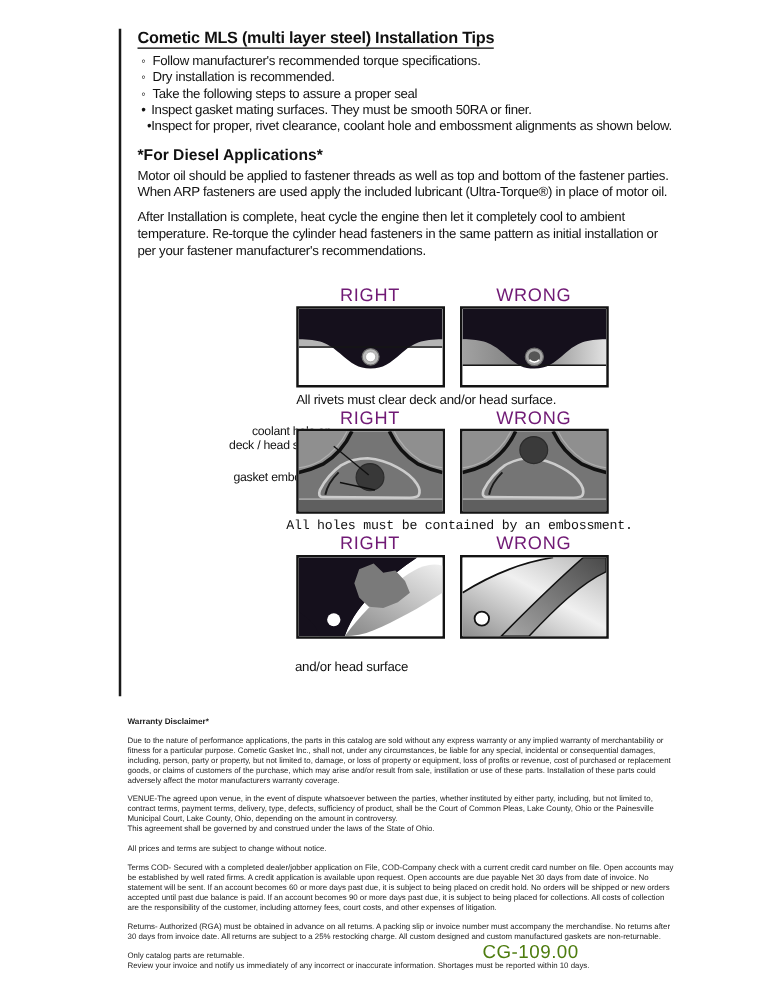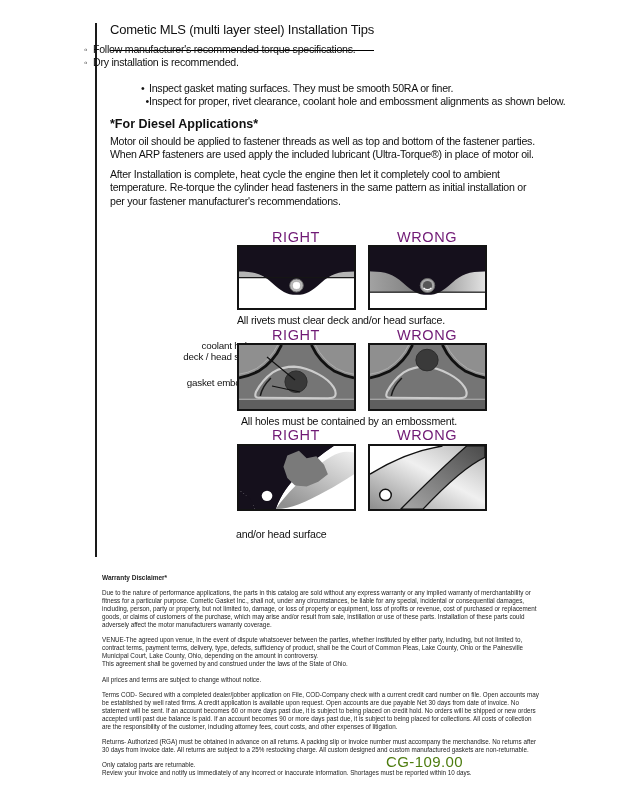--- a/index.html
+++ b/index.html
@@ -3,26 +3,26 @@
 <meta charset="utf-8">
 <style>
   html,body{margin:0;padding:0;background:#ffffff;}
   #page{
     position:relative;width:618px;height:800px;background:#ffffff;
     font-family:"Liberation Sans", sans-serif;color:#111;overflow:hidden;
   }
   .abs{position:absolute;}
   #left-rule{left:95px;top:23px;width:1.5px;height:534px;background:#1a1a1a;}
   #doc-title{
-    left:110px;top:22px;font-size:13px;font-weight:normal;letter-spacing:-0.2px;
-    border-bottom:1.6px solid #000;padding-bottom:13px;
+    left:110px;top:22px;font-size:13px;font-weight:bold;letter-spacing:-0.2px;
+    border-bottom:1.6px solid #000;padding-bottom:1px;
   }
-  .bullet-row{left:84px;font-size:10.6px;letter-spacing:-0.25px;white-space:nowrap;}
+  .bullet-row{left:97px;font-size:10.6px;letter-spacing:-0.25px;white-space:nowrap;padding-left:16px;}
   .bullet-row .mk{display:inline-block;width:9px;font-size:10px;}
-  .sub-row{left:113px;font-size:10.6px;letter-spacing:-0.25px;white-space:nowrap;margin-left:28px;}
+  .sub-row{left:113px;font-size:10.6px;letter-spacing:-0.25px;white-space:nowrap;}
   .sub-row .mk{display:inline-block;width:8px;}
   #diesel-heading{left:110px;top:117px;font-size:12.5px;font-weight:bold;}
   .para{left:110px;width:432px;font-size:10.6px;line-height:13.3px;letter-spacing:-0.25px;}
   .dg-label{font-size:14.5px;letter-spacing:0.6px;transform:translateX(-50%);color:#701a75;}
   .dbox{box-sizing:border-box;border:2.5px solid #131313;background:#fff;}
   .dbox svg{display:block;width:100%;height:100%;}
   .caption{font-size:10.6px;letter-spacing:-0.2px;white-space:nowrap;color:#101010;}
   .sm-label{font-size:9.8px;letter-spacing:-0.2px;text-align:right;color:#101010;}
   #leader-lines{left:256px;top:343px;width:70px;height:60px;z-index:6;pointer-events:none;}
   #disclaimer{
@@ -42,20 +42,23 @@
   <div id="left-rule" class="abs"></div>
 
   <div id="doc-title" class="abs">Cometic MLS (multi layer steel) Installation Tips</div>
 
   <div class="abs bullet-row" style="top:43px;">
     <span class="mk">◦</span><span>Follow manufacturer's recommended torque specifications.</span>
   </div>
   <div class="abs bullet-row" style="top:56px;">
     <span class="mk">◦</span><span>Dry installation is recommended.</span>
   </div>
+  <div class="abs bullet-row" style="top:69px;">
+    <span class="mk">◦</span><span>Take the following steps to assure a proper seal</span>
+  </div>
   <div class="abs sub-row" style="top:82px;">
     <span class="mk">•</span><span>Inspect gasket mating surfaces.  They must be smooth 50RA or finer.</span>
   </div>
   <div class="abs sub-row" style="top:95px;text-align:right;">
     <span class="mk">•</span><span>Inspect for proper, rivet clearance, coolant hole and embossment alignments as shown below.</span>
   </div>
 
   <div id="diesel-heading" class="abs">*For Diesel Applications*</div>
   <div class="abs para" style="top:135px;">Motor oil should be applied to fastener threads as well as top and bottom of the fastener parties. When ARP fasteners are used apply the included lubricant (Ultra-Torque®) in place of motor oil.</div>
   <div class="abs para" style="top:168px;">After Installation is complete, heat cycle the engine then let it completely cool to ambient temperature. Re-torque the cylinder head fasteners in the same pattern as initial installation or per your fastener manufacturer's recommendations.</div>
@@ -134,21 +137,21 @@
       <path d="M40,0 Q33,15 18,25 Q9,30 0,31" stroke="#aeaeae" stroke-width="1" fill="none"></path>
       <path d="M79,0 Q86,15 101,25 Q110,30 119,31" stroke="#aeaeae" stroke-width="1" fill="none"></path>
       <rect x="0" y="57" width="119" height="1.4" fill="#a8a8a8"></rect>
       <rect x="0" y="58.4" width="119" height="9.6" fill="#5f5f5f"></rect>
       <path d="M22,54 Q24,44 33,35" stroke="#1a1a1a" stroke-width="1.6" fill="none"></path>
       <path d="M20,56 Q15.5,56 17.5,50 Q24,37 35,29 Q45,23 57,23 Q70,24 82,31 Q93,37 98,45 Q101,50 99.5,54 Q98.5,56.5 92,56.5 Z" stroke="#cccccc" stroke-width="2.2" fill="none" stroke-linejoin="round"></path>
       <circle cx="59" cy="16" r="11.5" fill="#3a3a3a" stroke="#2c2c2c" stroke-width="1"></circle>
     </svg>
   </div>
 
-  <div class="abs caption" style="left:241px;top:415px;">All holes must be contained by an embossment.</div>
+  <div class="abs caption" style="left:229px;top:415px;font-family:Liberation Mono, monospace;">All holes must be contained by an embossment.</div>
 
   <div class="abs dg-label" style="left:296px;top:427px;">RIGHT</div>
   <div class="abs dg-label" style="left:427px;top:427px;">WRONG</div>
 
   <div class="abs dbox" style="left:237px;top:444px;width:119px;height:67px;">
     <svg viewBox="0 0 119 67" preserveAspectRatio="none">
       <defs>
         <linearGradient id="g-r3r" x1="1" y1="0" x2="0.2" y2="1">
           <stop offset="0" stop-color="#f0f0f0"></stop>
           <stop offset="1" stop-color="#8f8f8f"></stop>

